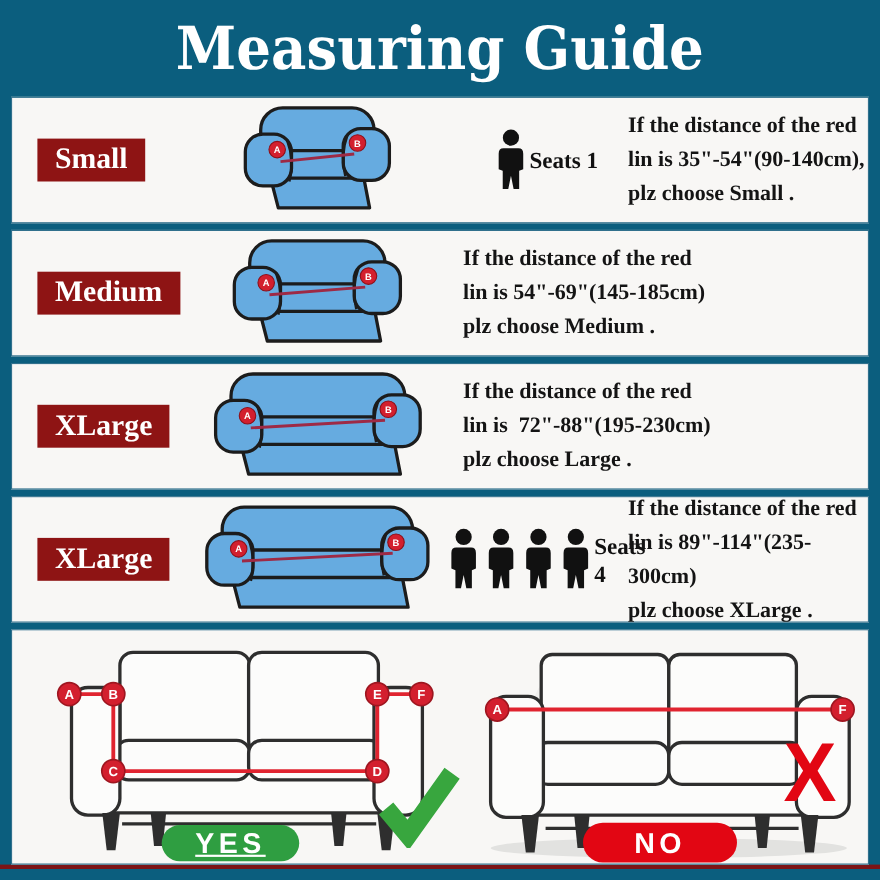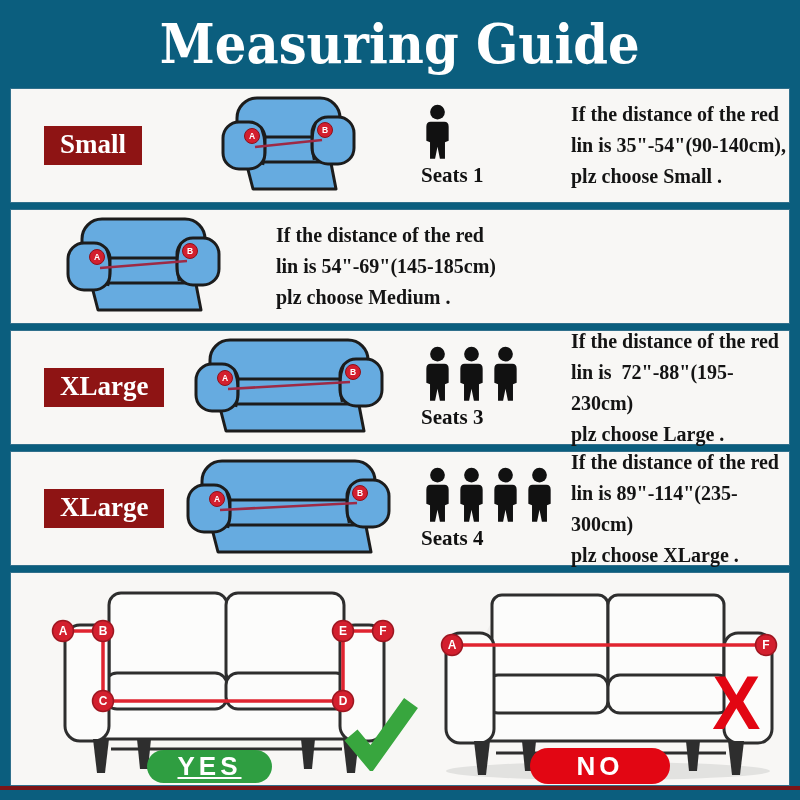--- a/index.html
+++ b/index.html
@@ -11,24 +11,24 @@
        font-family:"Liberation Serif", serif;}
   .page{width:800px;height:800px;box-sizing:border-box;padding:0 10px;background:var(--teal);}
   
   .header{height:88px;display:flex;align-items:center;justify-content:center;}
   .title{color:#fff;font-size:54px;font-weight:bold;display:inline-block;
          transform:scaleX(.92);letter-spacing:0px;font-family:"DejaVu Serif","Liberation Serif",serif;}
   
   .row{height:115px;background:var(--card);border:1px solid #31708c;box-sizing:border-box;
        margin-bottom:6px;display:flex;align-items:center;position:relative;}
   .label-col{width:145px;flex:0 0 145px;display:flex;align-items:center;}
-  .size-badge{margin-left:33px;background:var(--labelred);color:#fff;font-weight:bold;
+  .size-badge{margin-left:23px;background:var(--labelred);color:#fff;font-weight:bold;
               font-size:27px;padding:4px 16px 6px 16px;line-height:1.1;white-space:nowrap;}
   .sofa-col{width:265px;flex:0 0 265px;display:flex;justify-content:center;align-items:center;}
-  .seats-col{width:150px;flex:0 0 150px;display:flex;flex-direction:column;align-items:flex-start;justify-content:center;}
+  .seats-col{width:150px;flex:0 0 150px;display:flex;flex-direction:row;align-items:center;justify-content:center;}
   .persons{display:flex;align-items:flex-end;gap:1px;}
   .seats-label{font-weight:bold;font-size:21px;color:#111;margin-top:2px;}
   .desc-col{flex:1;display:flex;align-items:center;}
   .desc{font-weight:bold;font-size:20px;line-height:31px;color:var(--textdark);white-space:pre-wrap;}
   
   .bottom-card{height:214px;background:var(--card);border:1px solid #31708c;box-sizing:border-box;
                position:relative;overflow:hidden;}
   .wm{position:absolute;border-radius:50%;background:rgba(60,60,60,.045);}
   .sofa-correct{position:absolute;left:28px;top:8px;}
   .sofa-incorrect{position:absolute;left:425px;top:14px;}
@@ -81,20 +81,23 @@
       <div class="seats-label">Seats 1</div>
     </div>
     <div class="desc-col">
       <div class="desc">If the distance of the red
 lin is 35"-54"(90-140cm),
 plz choose Small .</div>
     </div>
   </div>
 
   <div class="row">
+    <div class="label-col">
+      <div class="size-badge">Medium</div>
+    </div>
     <div class="sofa-col">
         <svg width="155" height="104" viewBox="0 0 155 104">
     <rect x="16" y="4" width="123" height="58" rx="20" fill="#66abe0" stroke="#1c1c1c" stroke-width="3"></rect>
     <polygon points="24,64 129,64 135,95 32,95" fill="#66abe0" stroke="#1c1c1c" stroke-width="3" stroke-linejoin="round"></polygon>
     <rect x="22" y="43" width="111" height="25" rx="5" fill="#66abe0" stroke="#1c1c1c" stroke-width="3"></rect>
     <rect x="2" y="28" width="42" height="47" rx="16" fill="#66abe0" stroke="#1c1c1c" stroke-width="3"></rect>
     <path d="M40 33 q7 19 2 38" fill="none" stroke="#1c1c1c" stroke-width="2.4"></path>
     <rect x="111" y="23" width="42" height="47" rx="16" fill="#66abe0" stroke="#1c1c1c" stroke-width="3"></rect>
     <path d="M115 28 q-7 19 -2 38" fill="none" stroke="#1c1c1c" stroke-width="2.4"></path>
     <line x1="34" y1="53" x2="121" y2="46" stroke="#9e2a45" stroke-width="2.6"></line>
@@ -124,37 +127,20 @@
     <path d="M40 33 q7 19 2 38" fill="none" stroke="#1c1c1c" stroke-width="2.4"></path>
     <rect x="146" y="23" width="42" height="47" rx="16" fill="#66abe0" stroke="#1c1c1c" stroke-width="3"></rect>
     <path d="M150 28 q-7 19 -2 38" fill="none" stroke="#1c1c1c" stroke-width="2.4"></path>
     <line x1="34" y1="53" x2="156" y2="46" stroke="#9e2a45" stroke-width="2.6"></line>
     <circle cx="31" cy="42" r="7.5" fill="#d31f2e" stroke="#8d101a" stroke-width="1"></circle>
   <text x="31" y="45.2" text-anchor="middle" font-family="Liberation Sans, sans-serif" font-size="8.5" font-weight="bold" fill="#fff">A</text>
     <circle cx="159" cy="36" r="7.5" fill="#d31f2e" stroke="#8d101a" stroke-width="1"></circle>
   <text x="159" y="39.2" text-anchor="middle" font-family="Liberation Sans, sans-serif" font-size="8.5" font-weight="bold" fill="#fff">B</text>
   </svg>
       </div>
-    <div class="seats-col">
-      <div class="persons">
-          <svg width="33" height="57" viewBox="0 0 34 58">
-  <circle cx="17" cy="8" r="7.6" fill="#111"></circle>
-  <path d="M10 18 h14 q4.5 0 4.5 5 v14.5 l-3.8 1.6 v17 h-5.2 l-2.5 -12.5 -2.5 12.5 h-5.2 v-17 L5.5 37.5 v-14.5 q0 -5 4.5 -5 z" fill="#111"></path>
-</svg>
-          <svg width="33" height="57" viewBox="0 0 34 58">
-  <circle cx="17" cy="8" r="7.6" fill="#111"></circle>
-  <path d="M10 18 h14 q4.5 0 4.5 5 v14.5 l-3.8 1.6 v17 h-5.2 l-2.5 -12.5 -2.5 12.5 h-5.2 v-17 L5.5 37.5 v-14.5 q0 -5 4.5 -5 z" fill="#111"></path>
-</svg>
-          <svg width="33" height="57" viewBox="0 0 34 58">
-  <circle cx="17" cy="8" r="7.6" fill="#111"></circle>
-  <path d="M10 18 h14 q4.5 0 4.5 5 v14.5 l-3.8 1.6 v17 h-5.2 l-2.5 -12.5 -2.5 12.5 h-5.2 v-17 L5.5 37.5 v-14.5 q0 -5 4.5 -5 z" fill="#111"></path>
-</svg>
-        </div>
-      <div class="seats-label">Seats 3</div>
-    </div>
     <div class="desc-col">
       <div class="desc">If the distance of the red
 lin is  72"-88"(195-230cm)
 plz choose Large .</div>
     </div>
   </div>
 
   <div class="row">
     <div class="label-col">
       <div class="size-badge">XLarge</div>

